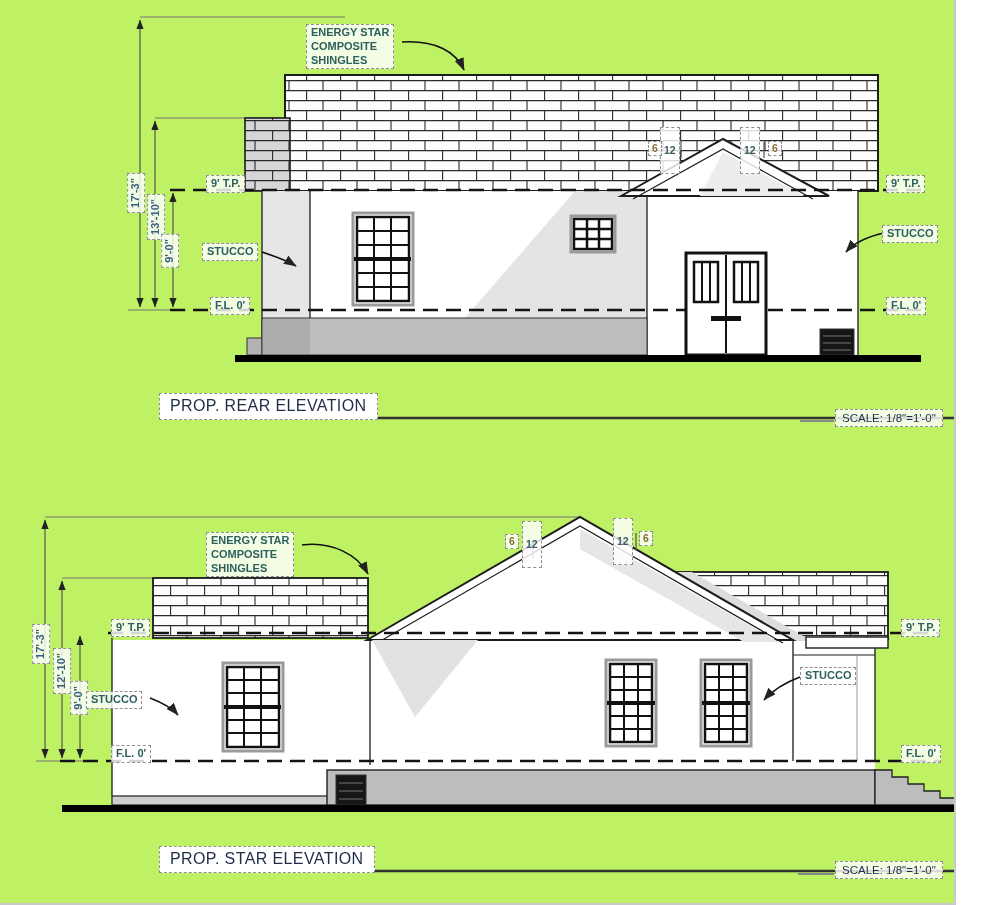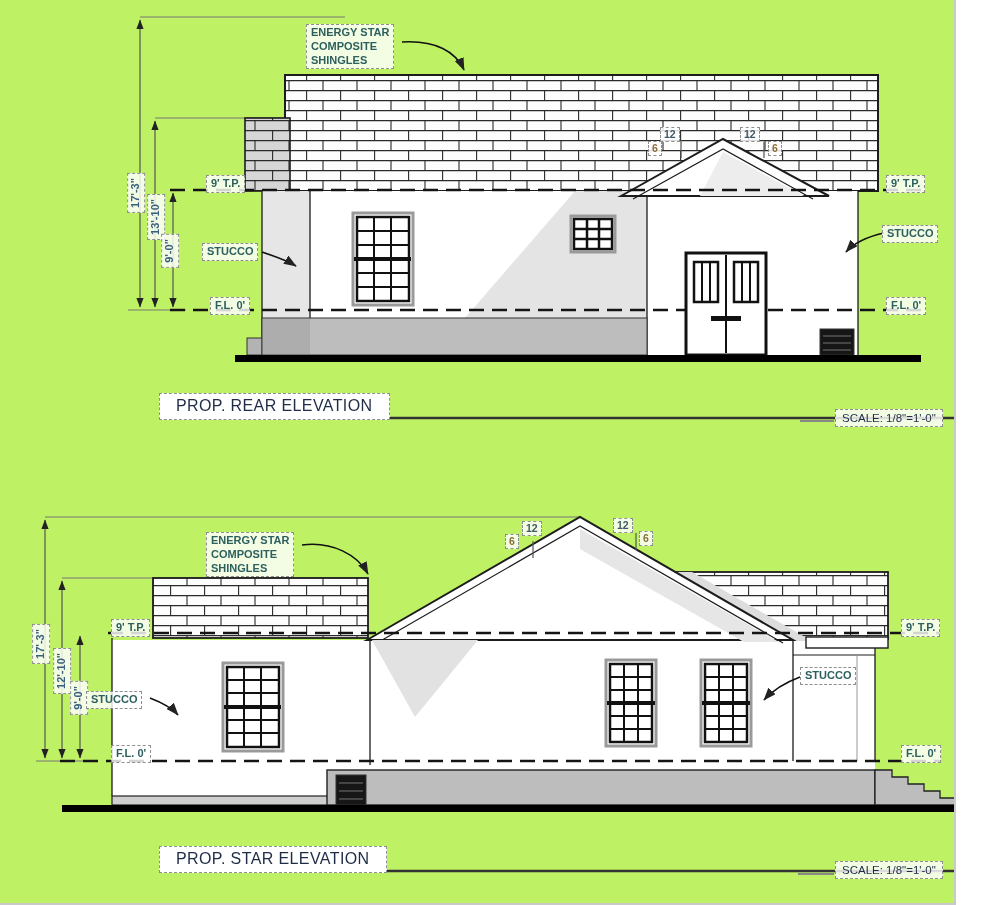--- a/index.html
+++ b/index.html
@@ -10,23 +10,23 @@
     box-sizing:border-box;
   }
   svg.layer { position:absolute; left:0; }
   .lbl {
     position:absolute; font-family:"Liberation Sans",sans-serif;
     font-size:11px; font-weight:700; color:#2d5f5f;
     border:1px dashed #8f8f8f; padding:1px 4px; line-height:1.25;
     background:rgba(255,255,255,.82); white-space:nowrap; z-index:5;
   }
   .dim { color:#3a6080; transform:translate(-50%,-50%) rotate(-90deg); }
-  .slope12 { font-size:10.5px; padding:0 3px; color:#3f5a66; }
+  .slope12 { font-size:10.5px; padding:16px 3px; color:#3f5a66; }
   .slope6  { font-size:10.5px; padding:0 3px; color:#8a6d3b; }
-  .title-box { font-size:16px; font-weight:400; color:#1f2c47; padding:2px 16px 3px; letter-spacing:.4px; background:#fff; }
+  .title-box { font-size:16px; font-weight:400; color:#1f2c47; padding:2px 10px 3px; letter-spacing:.4px; background:#fff; }
   .scale-box { font-size:11.5px; font-weight:400; color:#1f2c47; padding:1px 6px; }
   .note div { text-align:left; }
 </style>
 </head>
 <body>
 
 <div class="page">
 
   <svg width="0" height="0" style="position:absolute">
     <defs>

